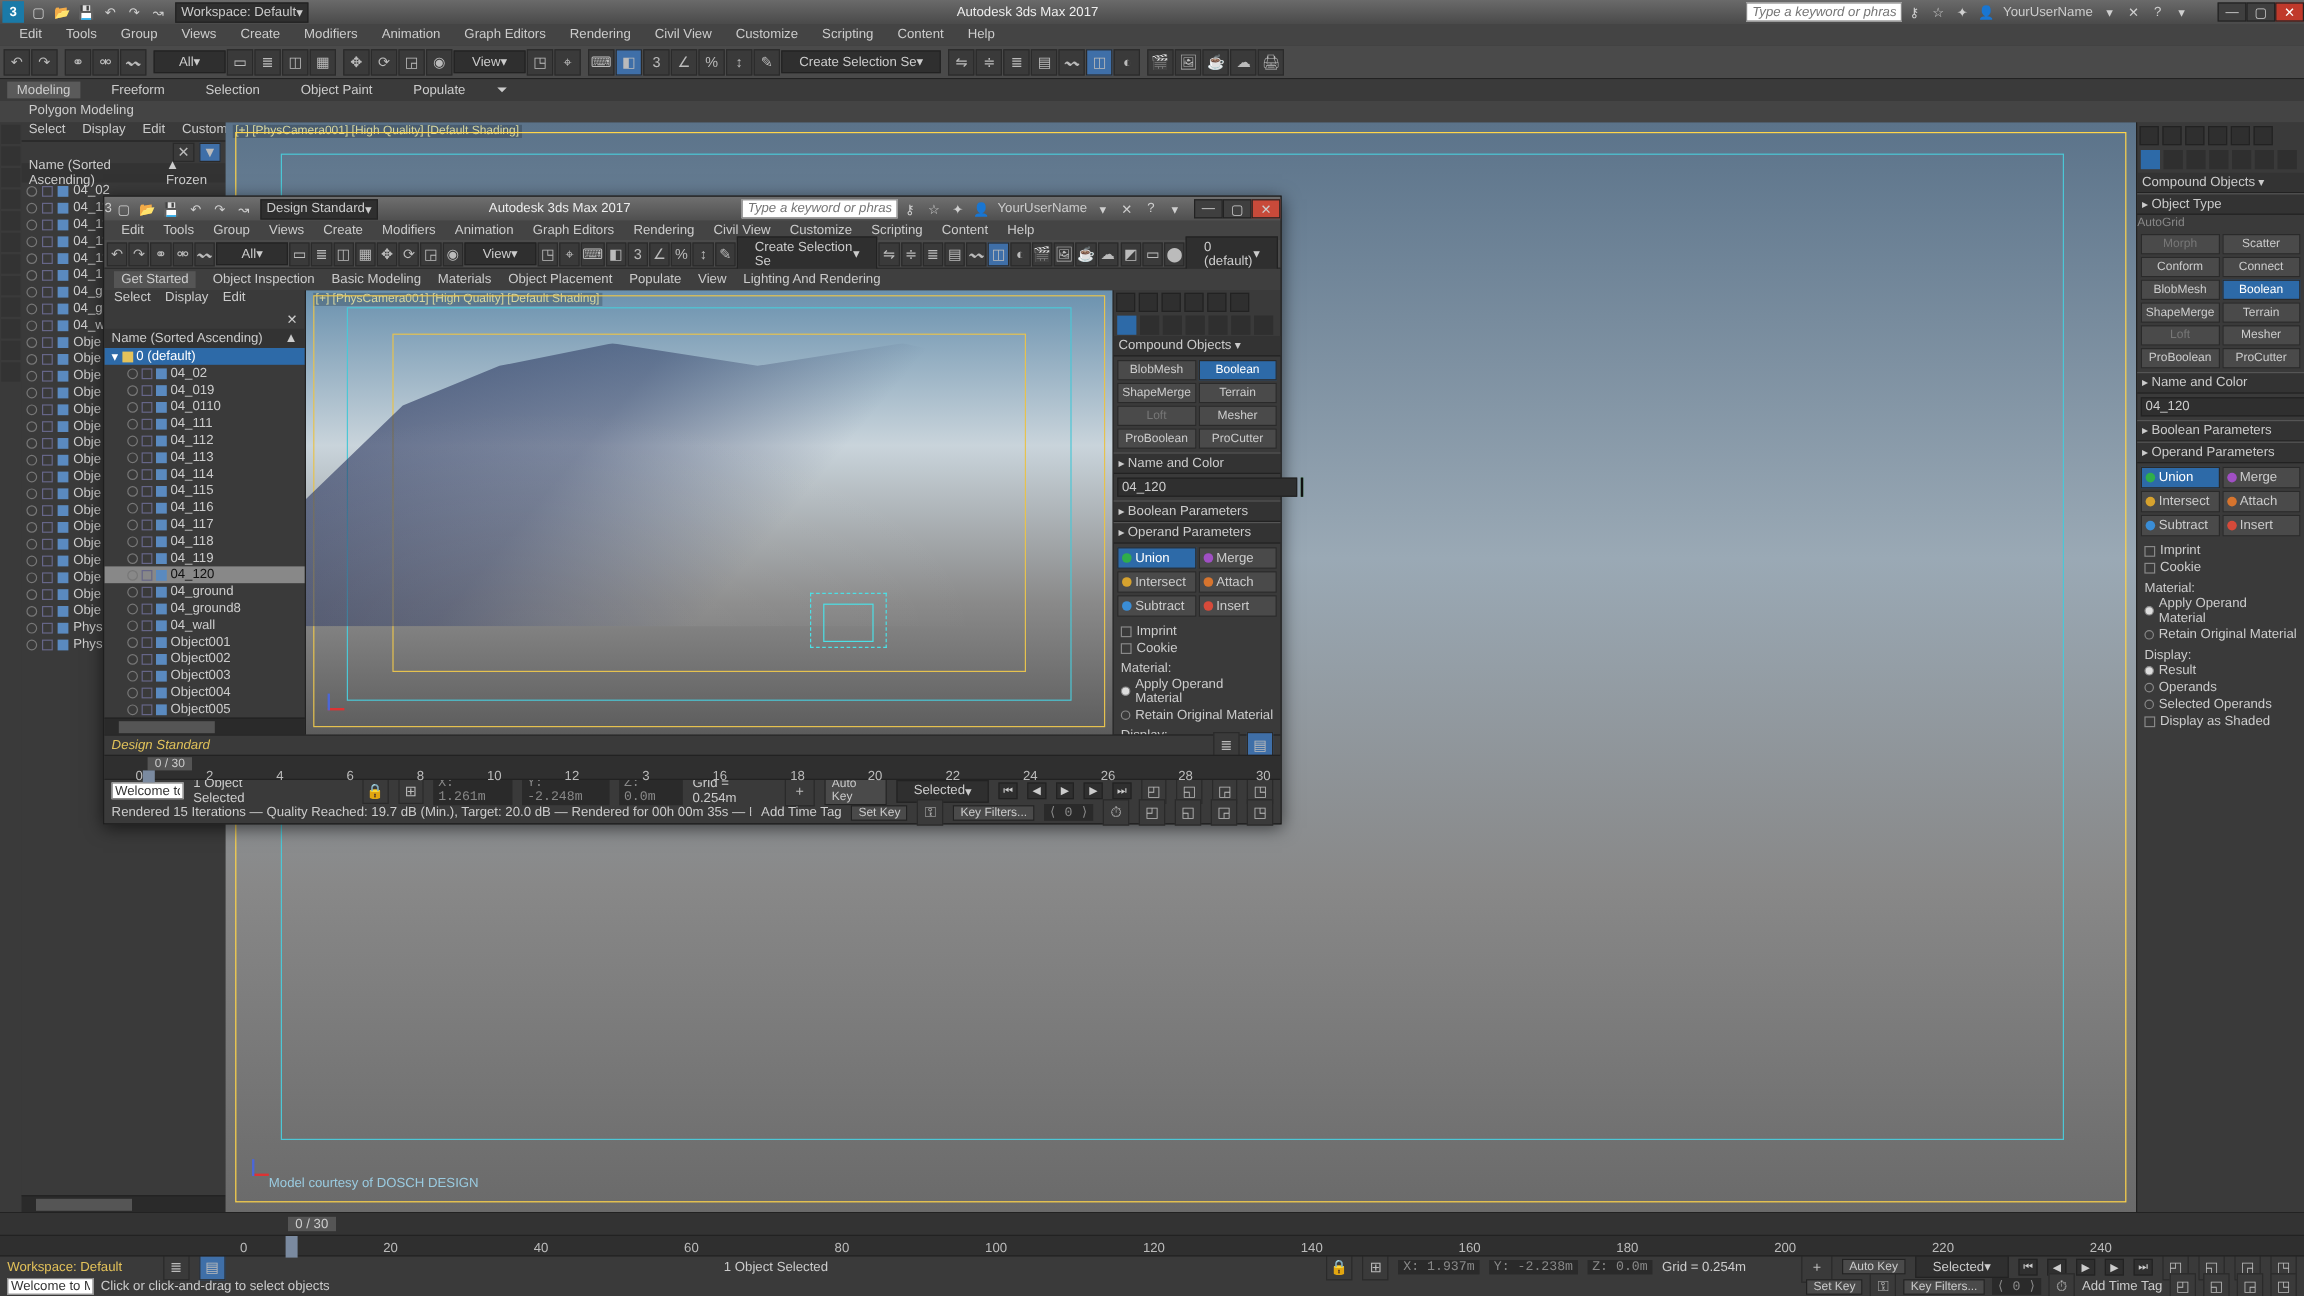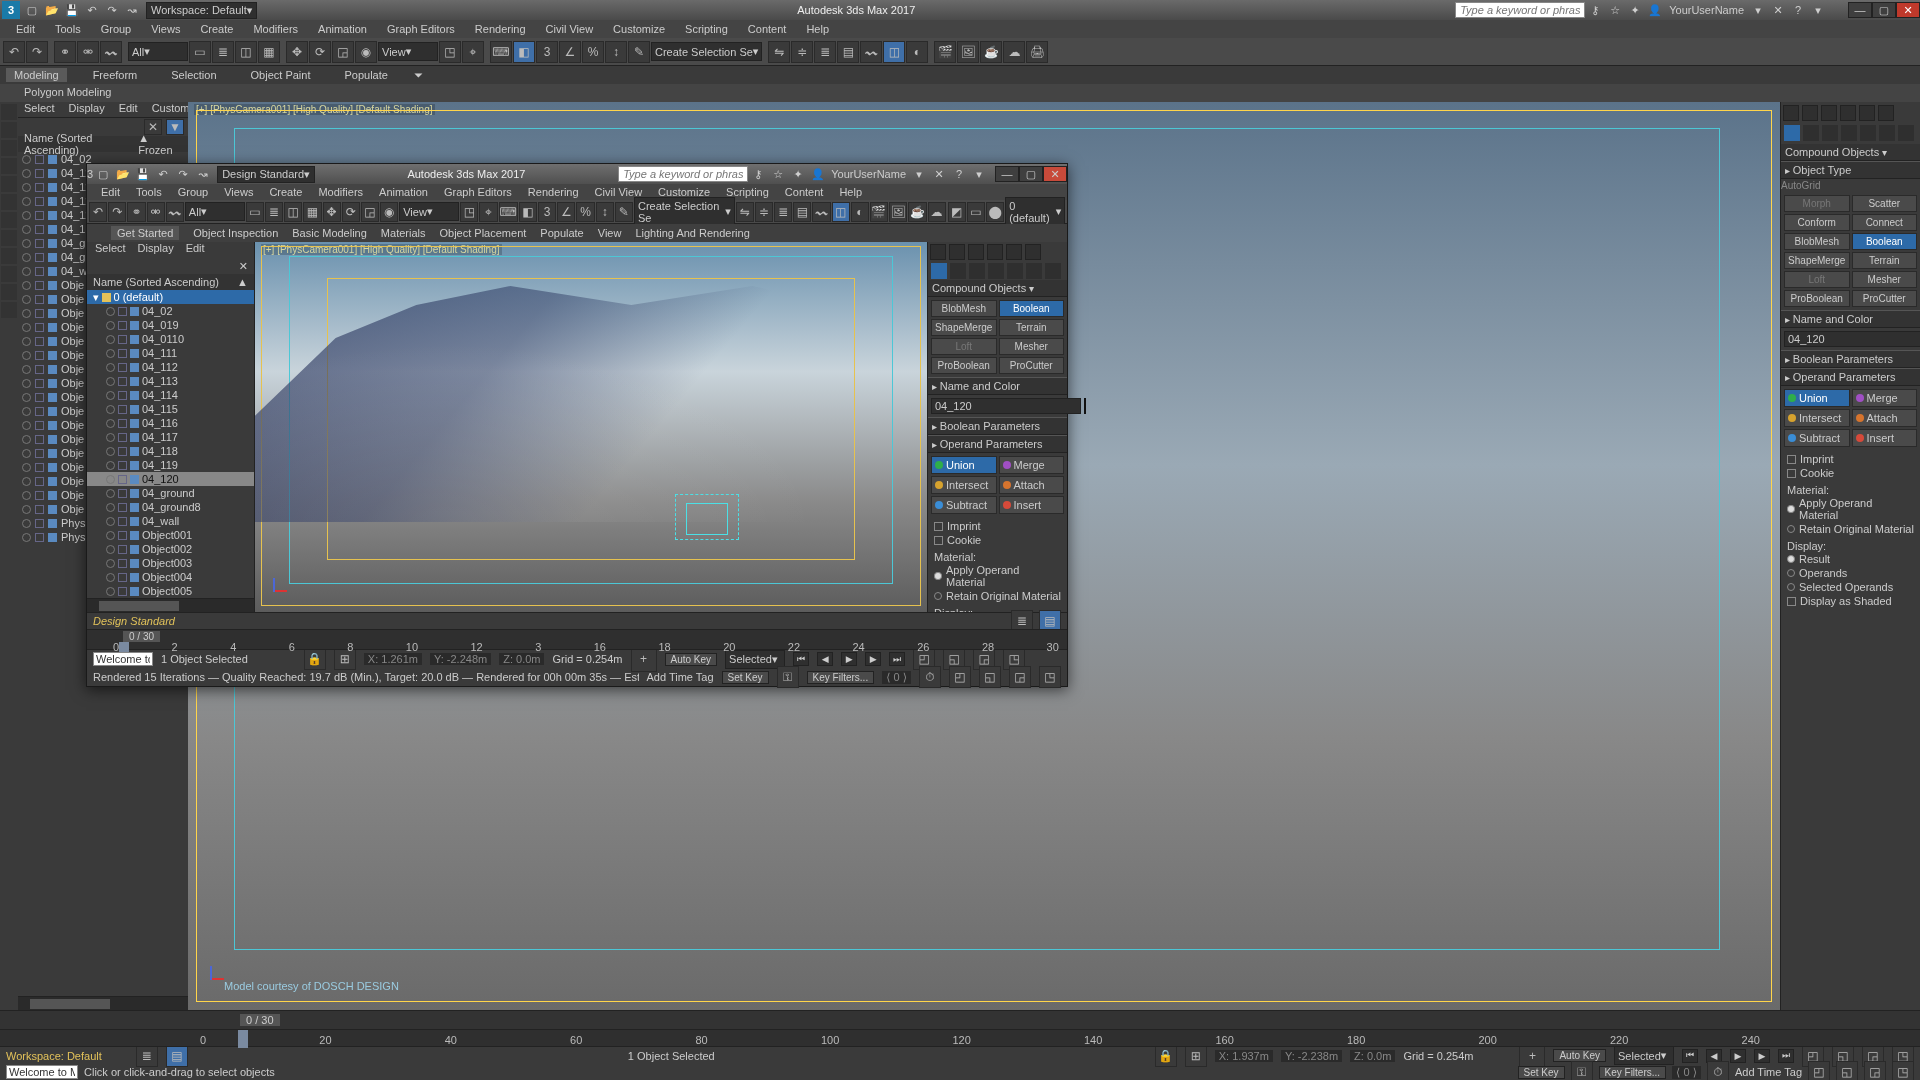--- a/index.html
+++ b/index.html
@@ -14,21 +14,21 @@
 .search-box { background:#fff;color:#666;border:1px solid #888;padding:1px 4px;width:130px;font-style:italic;}
 .win-btn { width:24px;height:16px;background:#3f3f3f;border:1px solid #222;display:inline-flex;align-items:center;justify-content:center;margin:0;color:#ccc;}
 .win-close { background:#c0392b;color:#fff;}
 
 .menubar { height:18px;background:#444;display:flex;align-items:center;padding:0 6px;gap:0;}
 .menubar span { padding:0 10px;cursor:pointer;}
 
 .toolbar { height:28px;background:#4a4a4a;border-bottom:1px solid #222;display:flex;align-items:center;padding:0 3px;gap:1px;}
 .tbtn { width:22px;height:22px;background:#3a3a3a;border:1px solid #2a2a2a;display:inline-flex;align-items:center;justify-content:center;color:#bbb;font-size:12px;}
 .tbtn.blue { background:#3f6fa8;}
-.tsel { background:#2f2f2f;border:1px solid #222;color:#ccc;padding:2px 3px;min-width:60px;display:inline-flex;align-items:center;}
+.tsel { background:#2f2f2f;border:1px solid #222;color:#ccc;padding:2px 14px;min-width:60px;display:inline-flex;align-items:center;justify-content:center;}
 .tsep { width:4px;}
 
 .ribbon-tabs { height:18px;background:#3a3a3a;display:flex;align-items:center;padding-left:6px;gap:18px;}
 .ribbon-tab { padding:1px 8px;}
 .ribbon-tab.active { background:#5a5a5a;}
 .ribbon-body { height:18px;background:#444;padding:2px 24px;}
 
 .main-area { position:absolute;top:102px;left:0;right:0;bottom:70px;display:flex;}
 .left-strip { width:18px;background:#3a3a3a;display:flex;flex-direction:column;gap:2px;padding-top:2px;}
 .left-strip div { width:16px;height:16px;background:#333;margin:0 auto;}
@@ -80,35 +80,35 @@
 
 
 .bottom{position:absolute;left:0;right:0;bottom:0;height:70px;background:#3a3a3a;border-top:1px solid #222;}
 .time-slider{height:18px;background:#333;display:flex;align-items:center;position:relative;}
 .time-slider .bub{background:#555;padding:0 6px;margin-left:240px;}
 .ruler{height:18px;background:#2f2f2f;position:relative;border-top:1px solid #222;border-bottom:1px solid #222;}
 .ruler .handle{position:absolute;left:238px;top:0;width:10px;height:18px;background:#7a8aa0;}
 .ruler-ticks{position:absolute;left:200px;right:160px;top:4px;display:flex;justify-content:space-between;font-size:9px;color:#bbb;}
 .status-row{height:17px;display:flex;align-items:center;gap:8px;padding:0 6px;font-size:10px;}
 .status-row .ws{color:#e3c25a;}
-.coord{background:#2a2a2a;padding:0 4px;color:#888;}
+.coord{background:#2a2a2a;padding:0 4px;color:#888;font-family:Liberation Mono, monospace;}
 .play-btn{width:16px;height:14px;background:#2f2f2f;border:1px solid #222;display:inline-flex;align-items:center;justify-content:center;font-size:9px;}
 .keybtn{background:#4a4a4a;border:1px solid #222;padding:0 5px;font-size:10px;}
 .prompt-row{height:16px;display:flex;align-items:center;gap:6px;padding:0 6px;font-size:10px;}
 .prompt-row input{background:#fff;border:1px solid #888;width:72px;padding:0 2px;color:#333;}
 
 
 .inner-window{position:absolute;left:86px;top:163px;width:982px;height:524px;background:#3a3a3a;border:1px solid #1a1a1a;box-shadow:0 3px 14px rgba(0,0,0,.6);display:flex;flex-direction:column;}
 .inner-titlebar{height:20px;background:linear-gradient(#6f6f6f,#4f4f4f);display:flex;align-items:center;}
 .inner-win-close{background:#c84a3a;}
 .inner-toolbar{height:24px;background:#4a4a4a;border-bottom:1px solid #222;display:flex;align-items:center;gap:1px;padding:0 2px;}
 .inner-toolbar .tbtn{width:20px;height:20px;}
 .inner-menubar{height:16px;background:#444;display:flex;align-items:center;padding:0 6px;gap:0;}
 .inner-menubar span{padding:0 8px;}
-.inner-ribbon{height:18px;background:#3f3f3f;display:flex;align-items:center;gap:14px;padding:0 24px;font-size:10px;}
+.inner-ribbon{height:18px;background:#3f3f3f;display:flex;align-items:center;gap:14px;padding:0 8px;font-size:10px;}
 .inner-ribbon .act{background:#555;padding:1px 6px;}
 
 .inner-body{flex:1;display:flex;min-height:0;}
 .inner-scene{width:168px;background:#3a3a3a;display:flex;flex-direction:column;border-right:1px solid #222;}
 .inner-scene-tabs{height:16px;display:flex;gap:12px;padding:0 8px;}
 .inner-scene-close{height:16px;display:flex;justify-content:flex-end;align-items:center;padding:0 6px;}
 .inner-tree{flex:1;overflow:auto;}
 .irow{height:14px;display:flex;align-items:center;gap:3px;padding-left:6px;font-size:10px;}
 .irow.root{background:#2d6aa8;color:#fff;}
 .irow.sel{background:#888;color:#111;}

